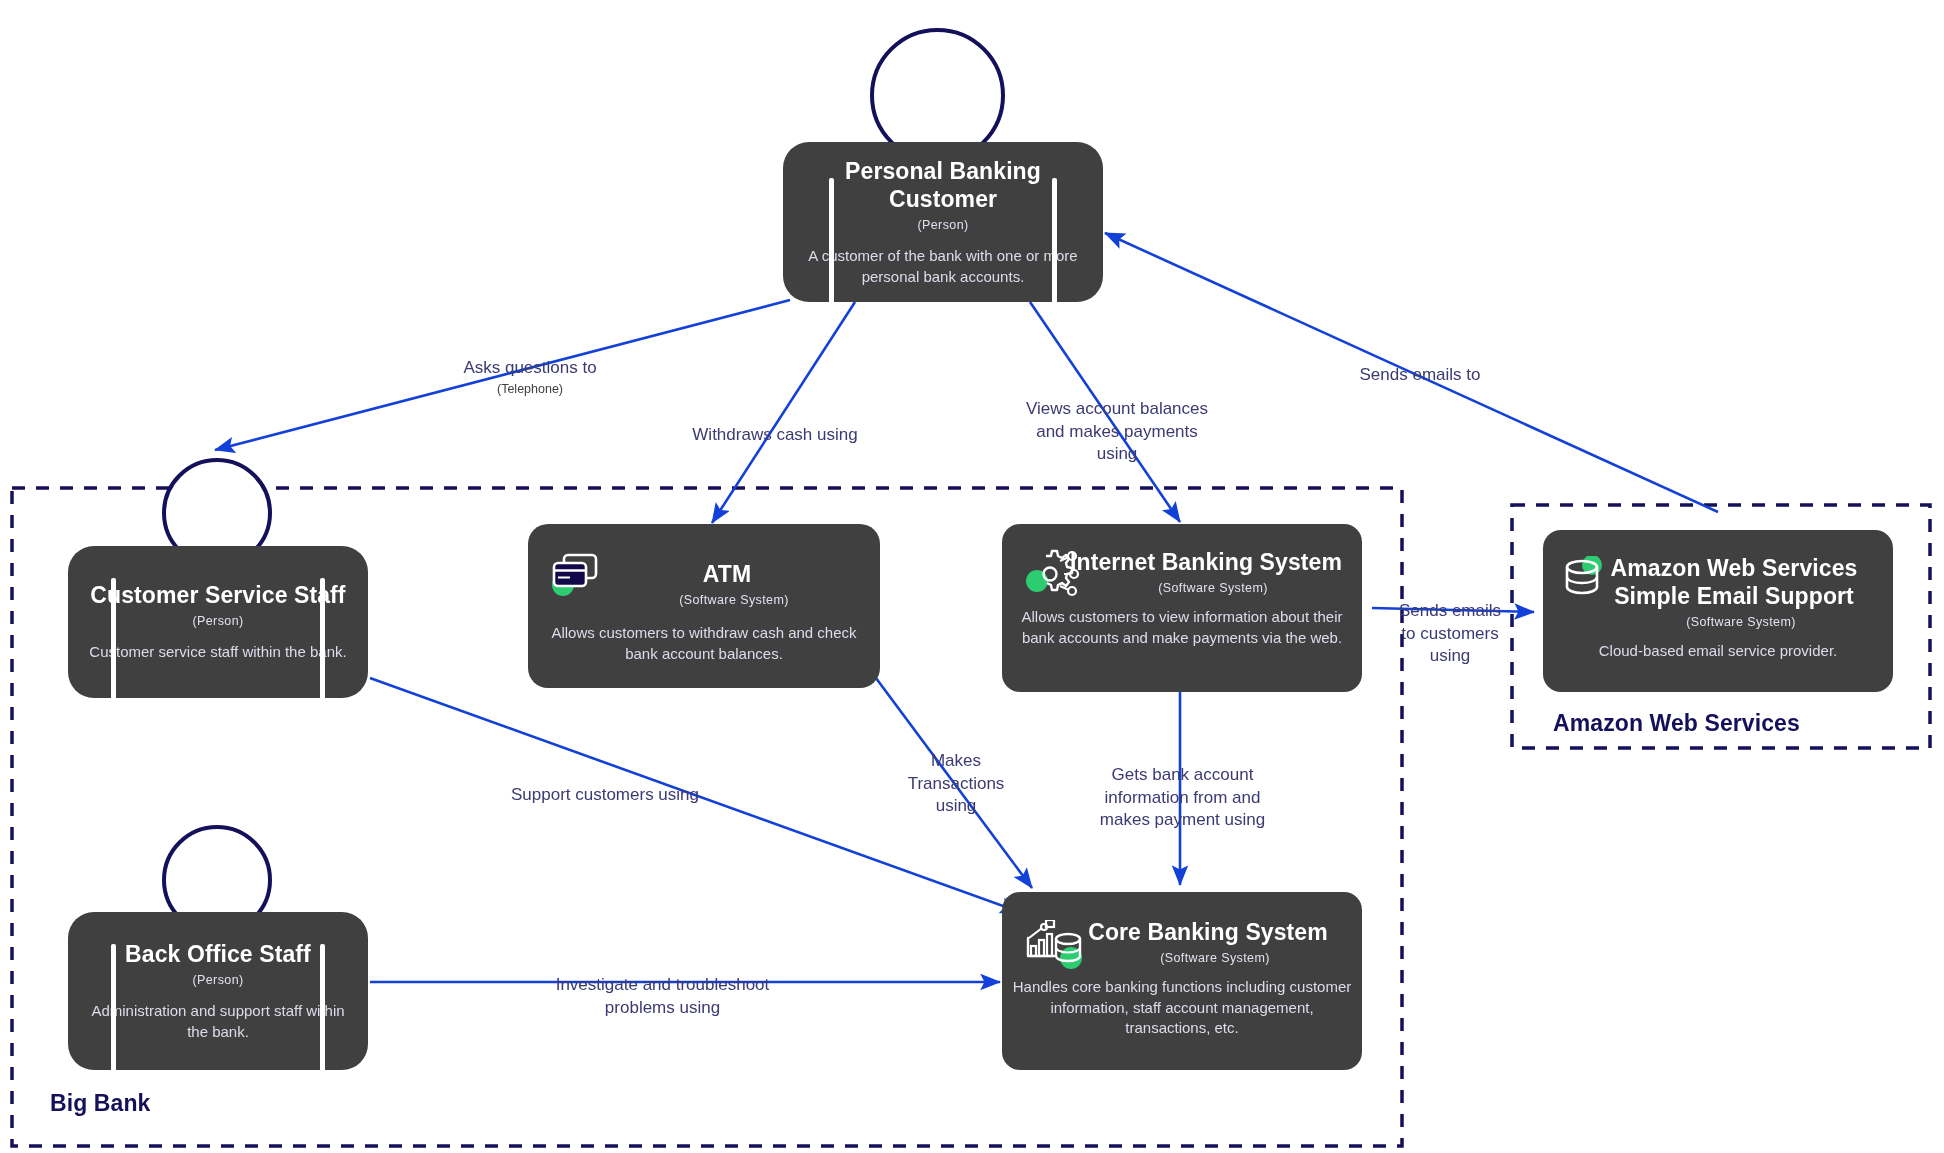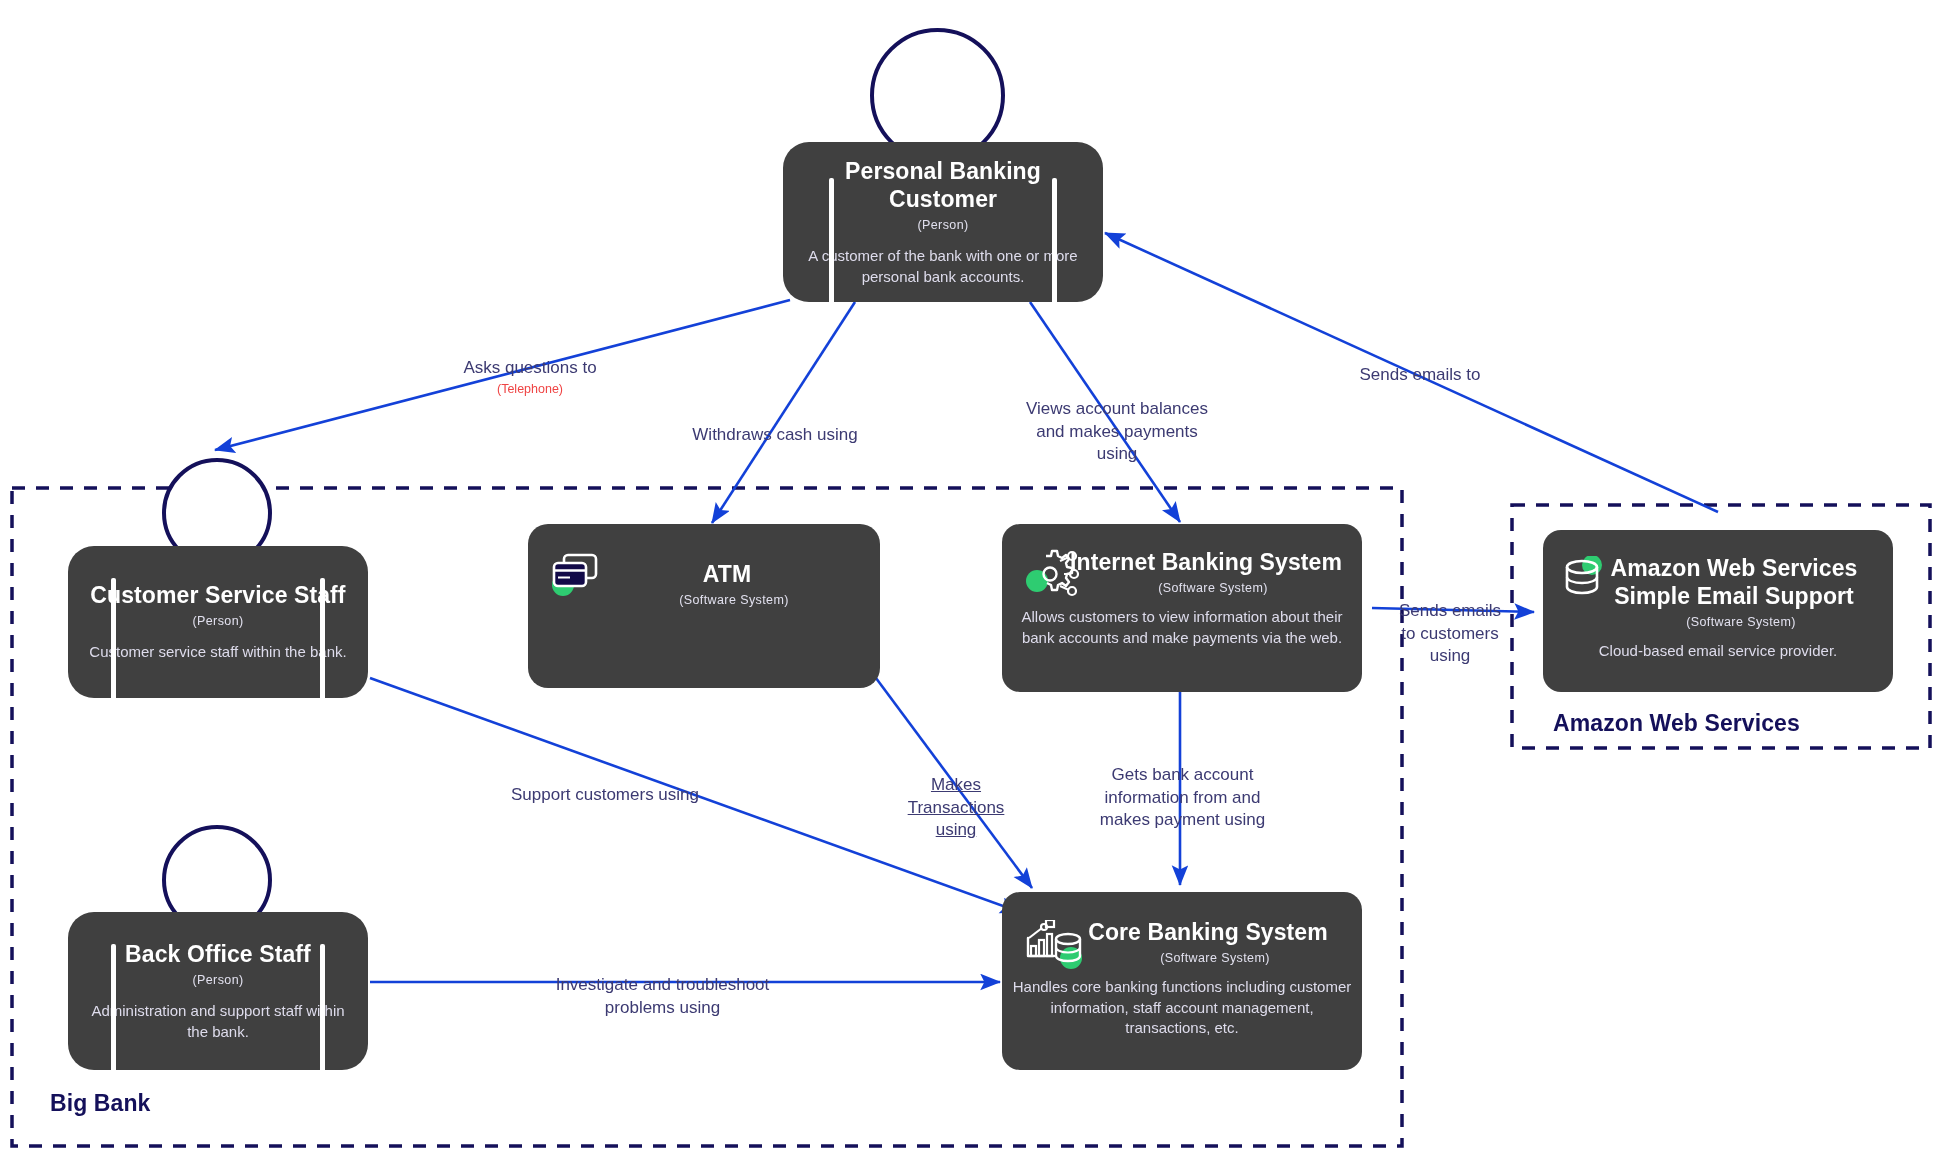--- a/index.html
+++ b/index.html
@@ -87,21 +87,21 @@
     position: absolute;
     font-size: 17px;
     line-height: 1.32;
     color: #3c3a72;
     text-align: center;
     white-space: pre-line;
   }
   .edge-label .tech {
     display: block;
     font-size: 12.5px;
-    color: #ef4444;
+    color: #404040;
     margin-top: 1px;
   }
 </style>
 </head>
 <body>
 
 <div id="stage">
 
   <svg id="boundaries" viewBox="0 0 1944 1153" xmlns="http://www.w3.org/2000/svg">
     <rect x="12" y="488" width="1390" height="658" fill="none" stroke="#14105a" stroke-width="3.5" stroke-dasharray="13 11"></rect>
@@ -153,21 +153,21 @@
   </div>
 
   <div class="edge-label" style="left:1355px; top:342px; width:130px;">
     <span>Sends emails to</span>
   </div>
 
   <div class="edge-label" style="left:1390px; top:578px; width:120px;">
     <span>Sends emails to customers using</span>
   </div>
 
-  <div class="edge-label" style="left:896px; top:752px; width:120px;text-decoration:underline;">
+  <div class="edge-label" style="left:896px; top:728px; width:120px;">
     <span>Makes Transactions using</span>
   </div>
 
   <div class="edge-label" style="left:1090px; top:742px; width:185px;">
     <span>Gets bank account information from and makes payment using</span>
   </div>
 
   <div class="edge-label" style="left:500px; top:762px; width:210px;">
     <span>Support customers using</span>
   </div>
@@ -208,20 +208,21 @@
       <svg width="54" height="46" viewBox="0 0 54 46" xmlns="http://www.w3.org/2000/svg">
         <circle cx="13" cy="33" r="11" fill="#2ecc71"></circle>
         <rect x="14" y="3" width="32" height="23" rx="4" fill="none" stroke="#ffffff" stroke-width="2.6"></rect>
         <rect x="4" y="11" width="32" height="23" rx="4" fill="#120a48" stroke="#ffffff" stroke-width="2.6"></rect>
         <line x1="4" y1="18.5" x2="36" y2="18.5" stroke="#ffffff" stroke-width="2.6"></line>
         <line x1="8" y1="25.5" x2="20" y2="25.5" stroke="#ffffff" stroke-width="2.2"></line>
       </svg>
     </div>
     <div class="node-title" style="padding-left:60px;">ATM</div>
     <div class="node-type" style="padding-left:60px;">(Software System)</div>
+    <div class="node-desc" style="margin-top:16px;">Allows customers to withdraw cash and check bank account balances.</div>
   </div>
 
   <div class="node" style="left:1002px; top:524px; width:360px; height:168px; border-radius:18px; justify-content:flex-start; padding-top:24px;">
     <div class="sys-icon" style="top:24px;">
       <svg width="56" height="52" viewBox="0 0 56 52" xmlns="http://www.w3.org/2000/svg">
         <circle cx="13" cy="33" r="11" fill="#2ecc71"></circle>
         <path d="M22 8 l5 0 1 -5 5 0 1 5 4 2 4 -3 3 4 -3 4 1 4 5 1 0 5 -5 1 -1 4 3 4 -3 4 -4 -3 -4 2 -1 5 -5 0 -1 -5 -4 -2" fill="none" stroke="#ffffff" stroke-width="2.4" stroke-linejoin="round"></path>
         <circle cx="26" cy="26" r="6.5" fill="none" stroke="#ffffff" stroke-width="2.4"></circle>
         <line x1="36" y1="13" x2="45" y2="9" stroke="#ffffff" stroke-width="2.2"></line>
         <line x1="40" y1="26" x2="47" y2="26" stroke="#ffffff" stroke-width="2.2"></line>

